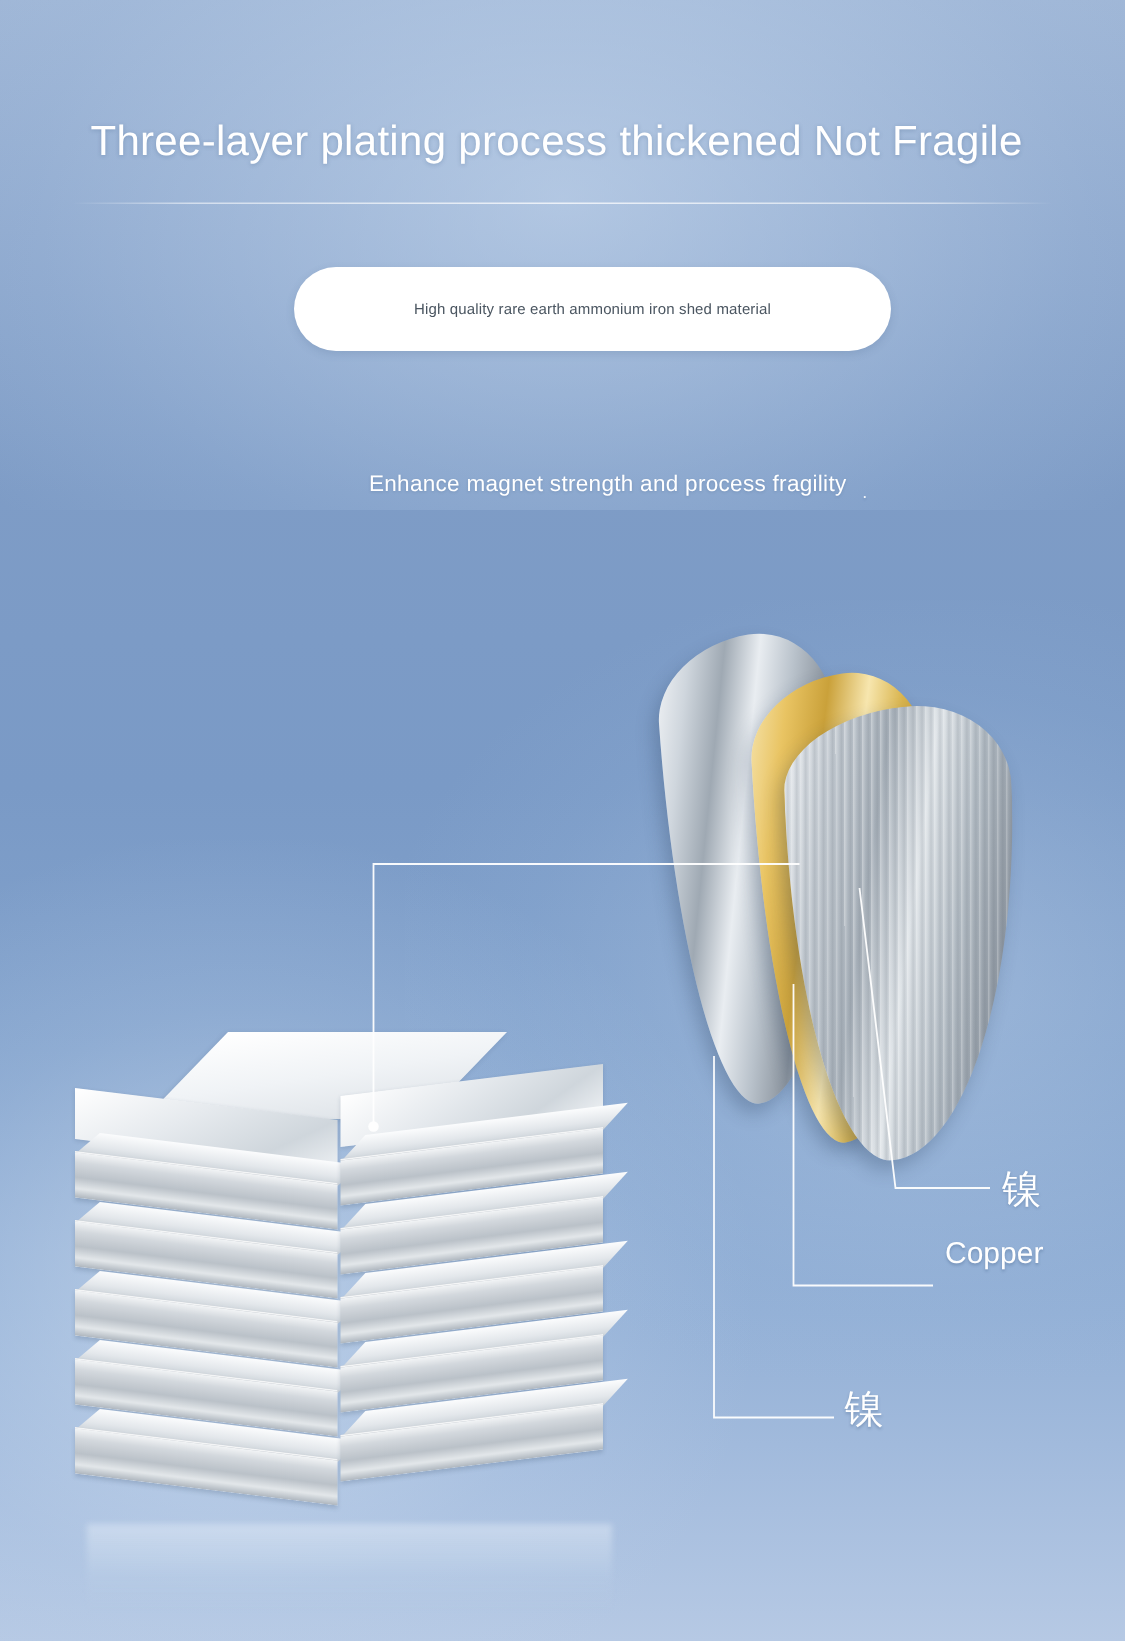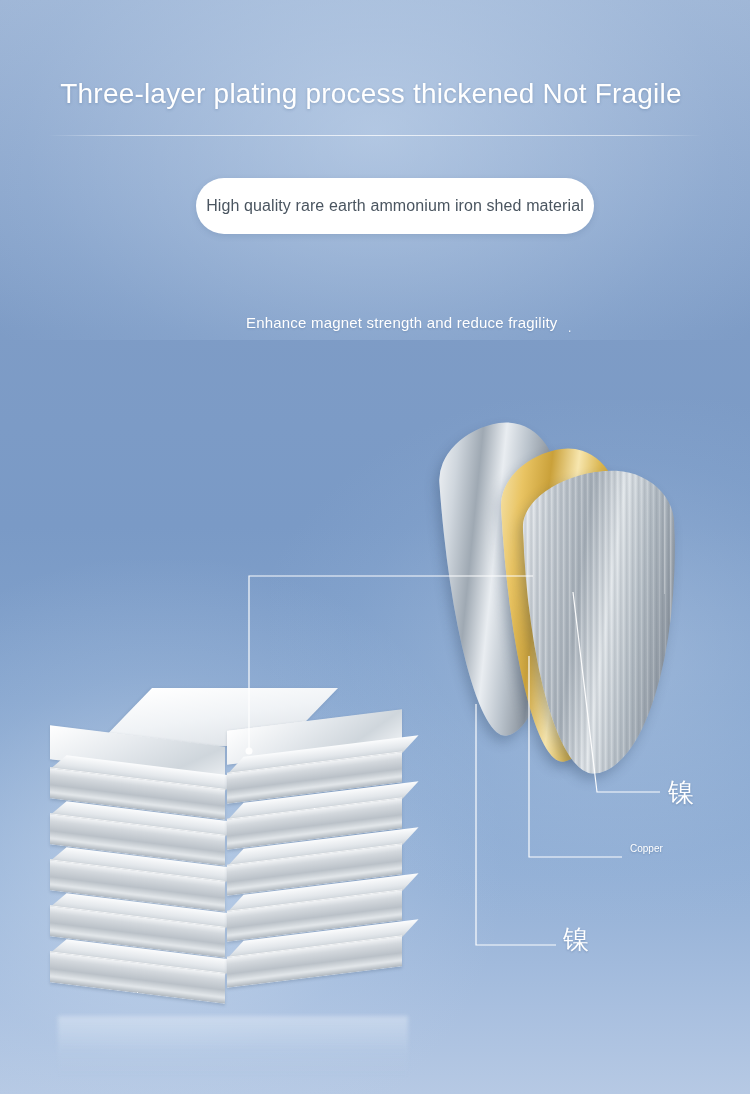--- a/index.html
+++ b/index.html
@@ -81,21 +81,21 @@
     border-radius: 28px;
     background: #ffffff;
     box-shadow: 0 2px 6px rgba(60,90,130,0.18);
     display: flex;
     align-items: center;
     justify-content: center;
     box-sizing: border-box;
   }
   .pill span {
     color: #4a5560;
-    font-size: 16px;
+    font-size: 10px;
     font-weight: 400;
     letter-spacing: 0.1px;
   }
 
   
   .para {
     position: absolute;
     top: 272px;
     left: 106px;
     width: 564px;
@@ -265,24 +265,25 @@
     text-shadow: 0 1px 2px rgba(40,70,110,0.3);
   }
   .label-nickel-1 {
     left: 668px;
     top: 778px;
     font-size: 26px;
     line-height: 1.1;
   }
   .label-copper {
     left: 630px;
-    top: 843px;
-    font-size: 10px;
+    top: 824px;
+    font-size: 20px;
     line-height: 1.25;
     width: 44px;
+    text-align: right;
   }
   .label-nickel-2 {
     left: 563px;
     top: 925px;
     font-size: 26px;
     line-height: 1.1;
   }
 </style>
 </head>
 <body>
@@ -295,21 +296,21 @@
 
   <div class="headline">Three-layer plating process thickened Not Fragile</div>
   <div class="headline-rule"></div>
 
   <div class="pill">
     <span>High quality rare earth ammonium iron shed material</span>
   </div>
 
 
   <div class="subline">
-    <span>Enhance magnet strength and reduce fragility</span>
+    <span>Enhance magnet strength and process fragility</span>
     <span class="tail">.</span>
   </div>
 
   <div class="layers">
     <div class="layer layer-a"></div>
     <div class="layer layer-b"></div>
     <div class="layer layer-c"></div>
   </div>
 
   <div class="magnets">

